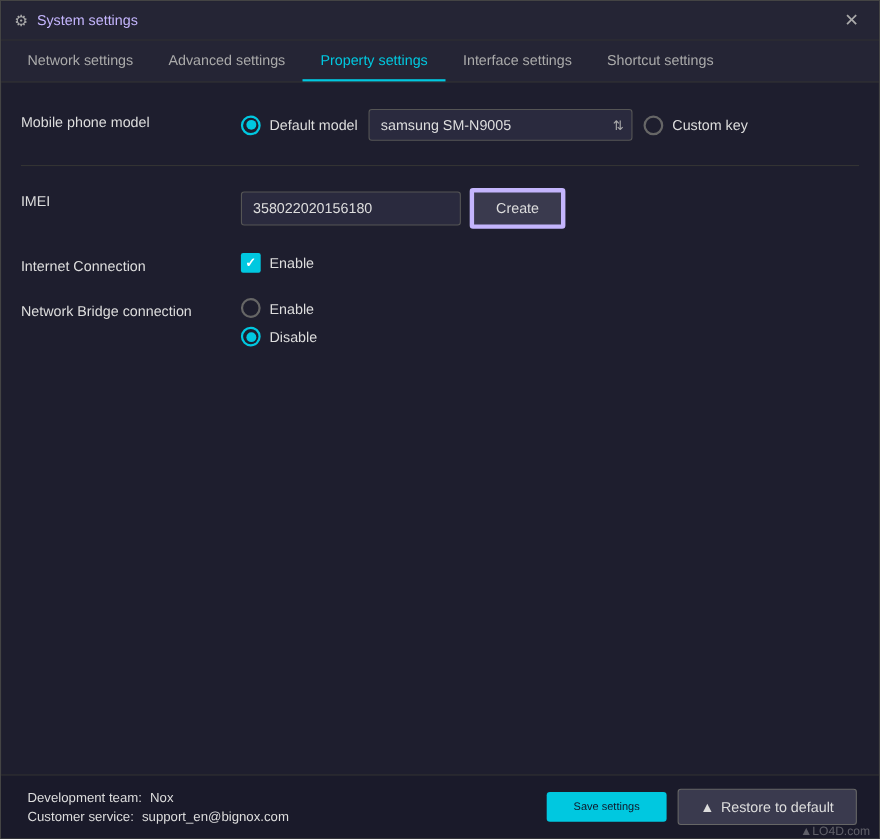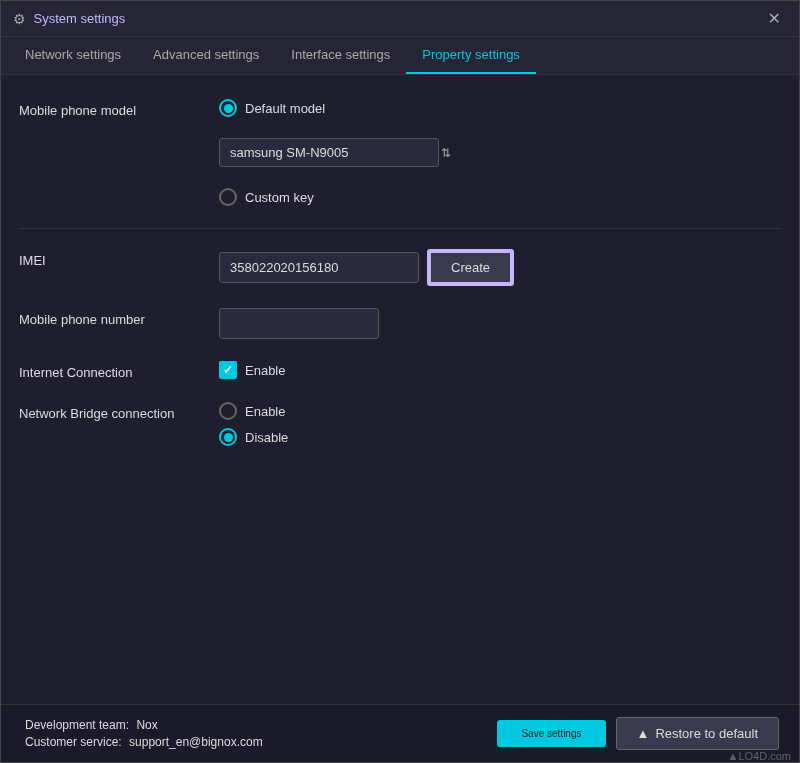--- a/index.html
+++ b/index.html
@@ -82,22 +82,22 @@
     }
     .form-label {
       width: 200px;
       color: #ddd;
       font-size: 13px;
       padding-top: 4px;
       flex-shrink: 0;
     }
     .form-controls {
       display: flex;
-      flex-direction: column;
-      gap: 21px;
+      flex-direction: row;
+      gap: 10px;
     }
     .radio-option {
       display: flex;
       align-items: center;
       gap: 8px;
       cursor: pointer;
     }
     .radio-dot {
       width: 18px;
       height: 18px;
@@ -122,21 +122,21 @@
       color: #ddd;
       font-size: 13px;
     }
     .select-box {
       background: #2a2a3e;
       border: 1px solid #555;
       color: #ddd;
       padding: 6px 30px 6px 10px;
       font-size: 13px;
       border-radius: 3px;
-      width: 220px;
+      width: 240px;
       appearance: none;
       -webkit-appearance: none;
       cursor: pointer;
       position: relative;
     }
     .select-wrapper {
       position: relative;
       width: 240px;
     }
     .select-wrapper::after {
@@ -272,22 +272,23 @@
     <div class="title-bar-left">
       <span class="gear-icon">⚙</span>
       <span class="title-text">System settings</span>
     </div>
     <button class="close-btn">✕</button>
   </div>
 
   <div class="tab-bar">
     <div class="tab">Network settings</div>
     <div class="tab">Advanced settings</div>
+    <div class="tab active">Property settings</div>
     <div class="tab">Interface settings</div>
-    <div class="tab active">Property settings</div>
+    <div class="tab">Shortcut settings</div>
   </div>
 
   <div class="content">
 
     <div class="form-row">
       <div class="form-label">Mobile phone model</div>
       <div class="form-controls">
         <div class="radio-option">
           <div class="radio-dot selected"></div>
           <span class="radio-label">Default model</span>
@@ -307,24 +308,20 @@
     <hr class="separator">
 
     <div class="form-row">
       <div class="form-label">IMEI</div>
       <div class="imei-row">
         <input type="text" class="text-input" value="358022020156180" style="">
         <button class="create-btn">Create</button>
       </div>
     </div>
 
-    <div class="form-row">
-      <div class="form-label">Mobile phone number</div>
-      <input type="text" class="text-input" style="width: 160px;">
-    </div>
 
     <div class="form-row">
       <div class="form-label">Internet Connection</div>
       <div class="checkbox-option">
         <div class="checkbox-box"></div>
         <span class="checkbox-label">Enable</span>
       </div>
     </div>
 
     <div class="form-row">

